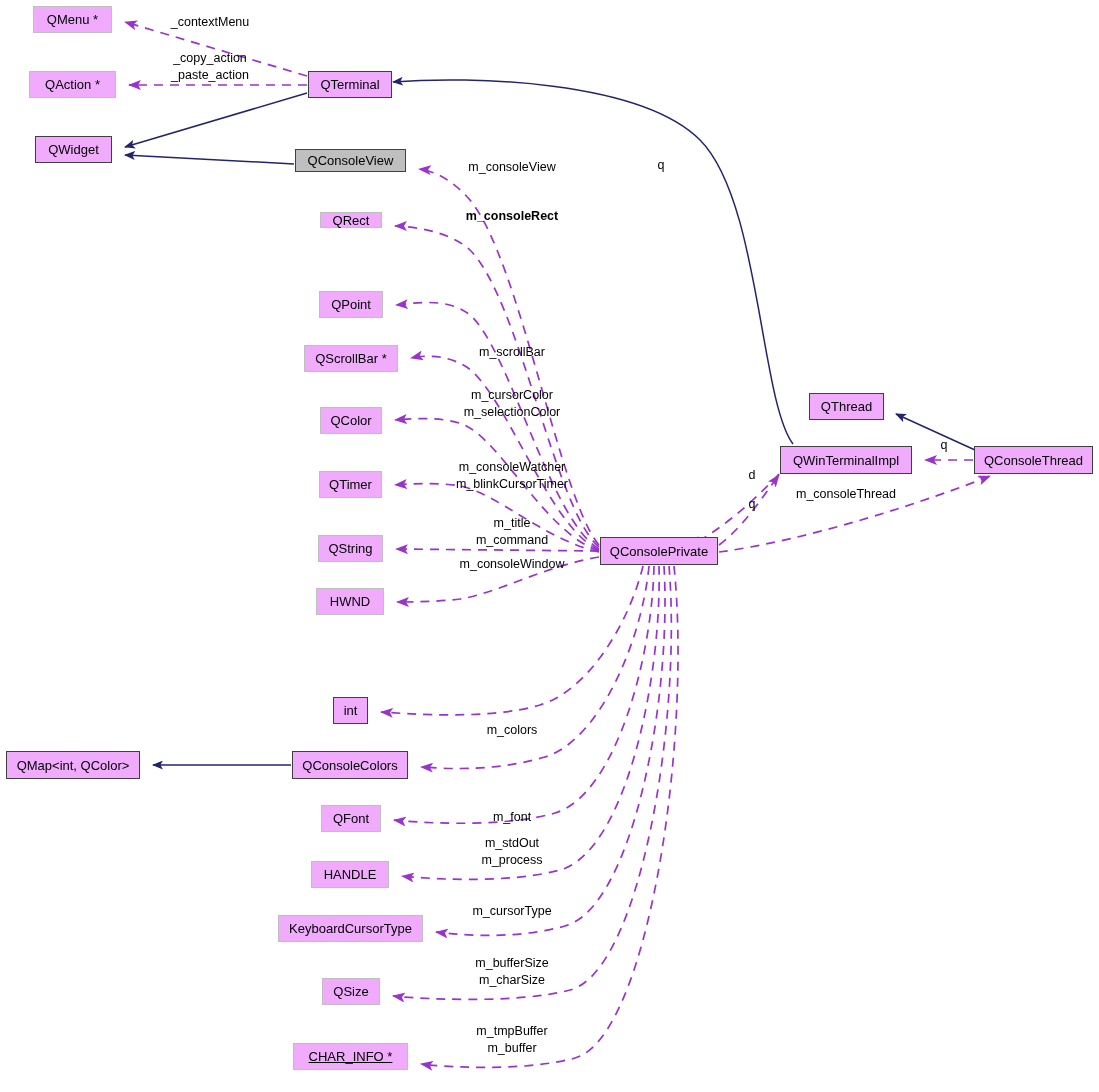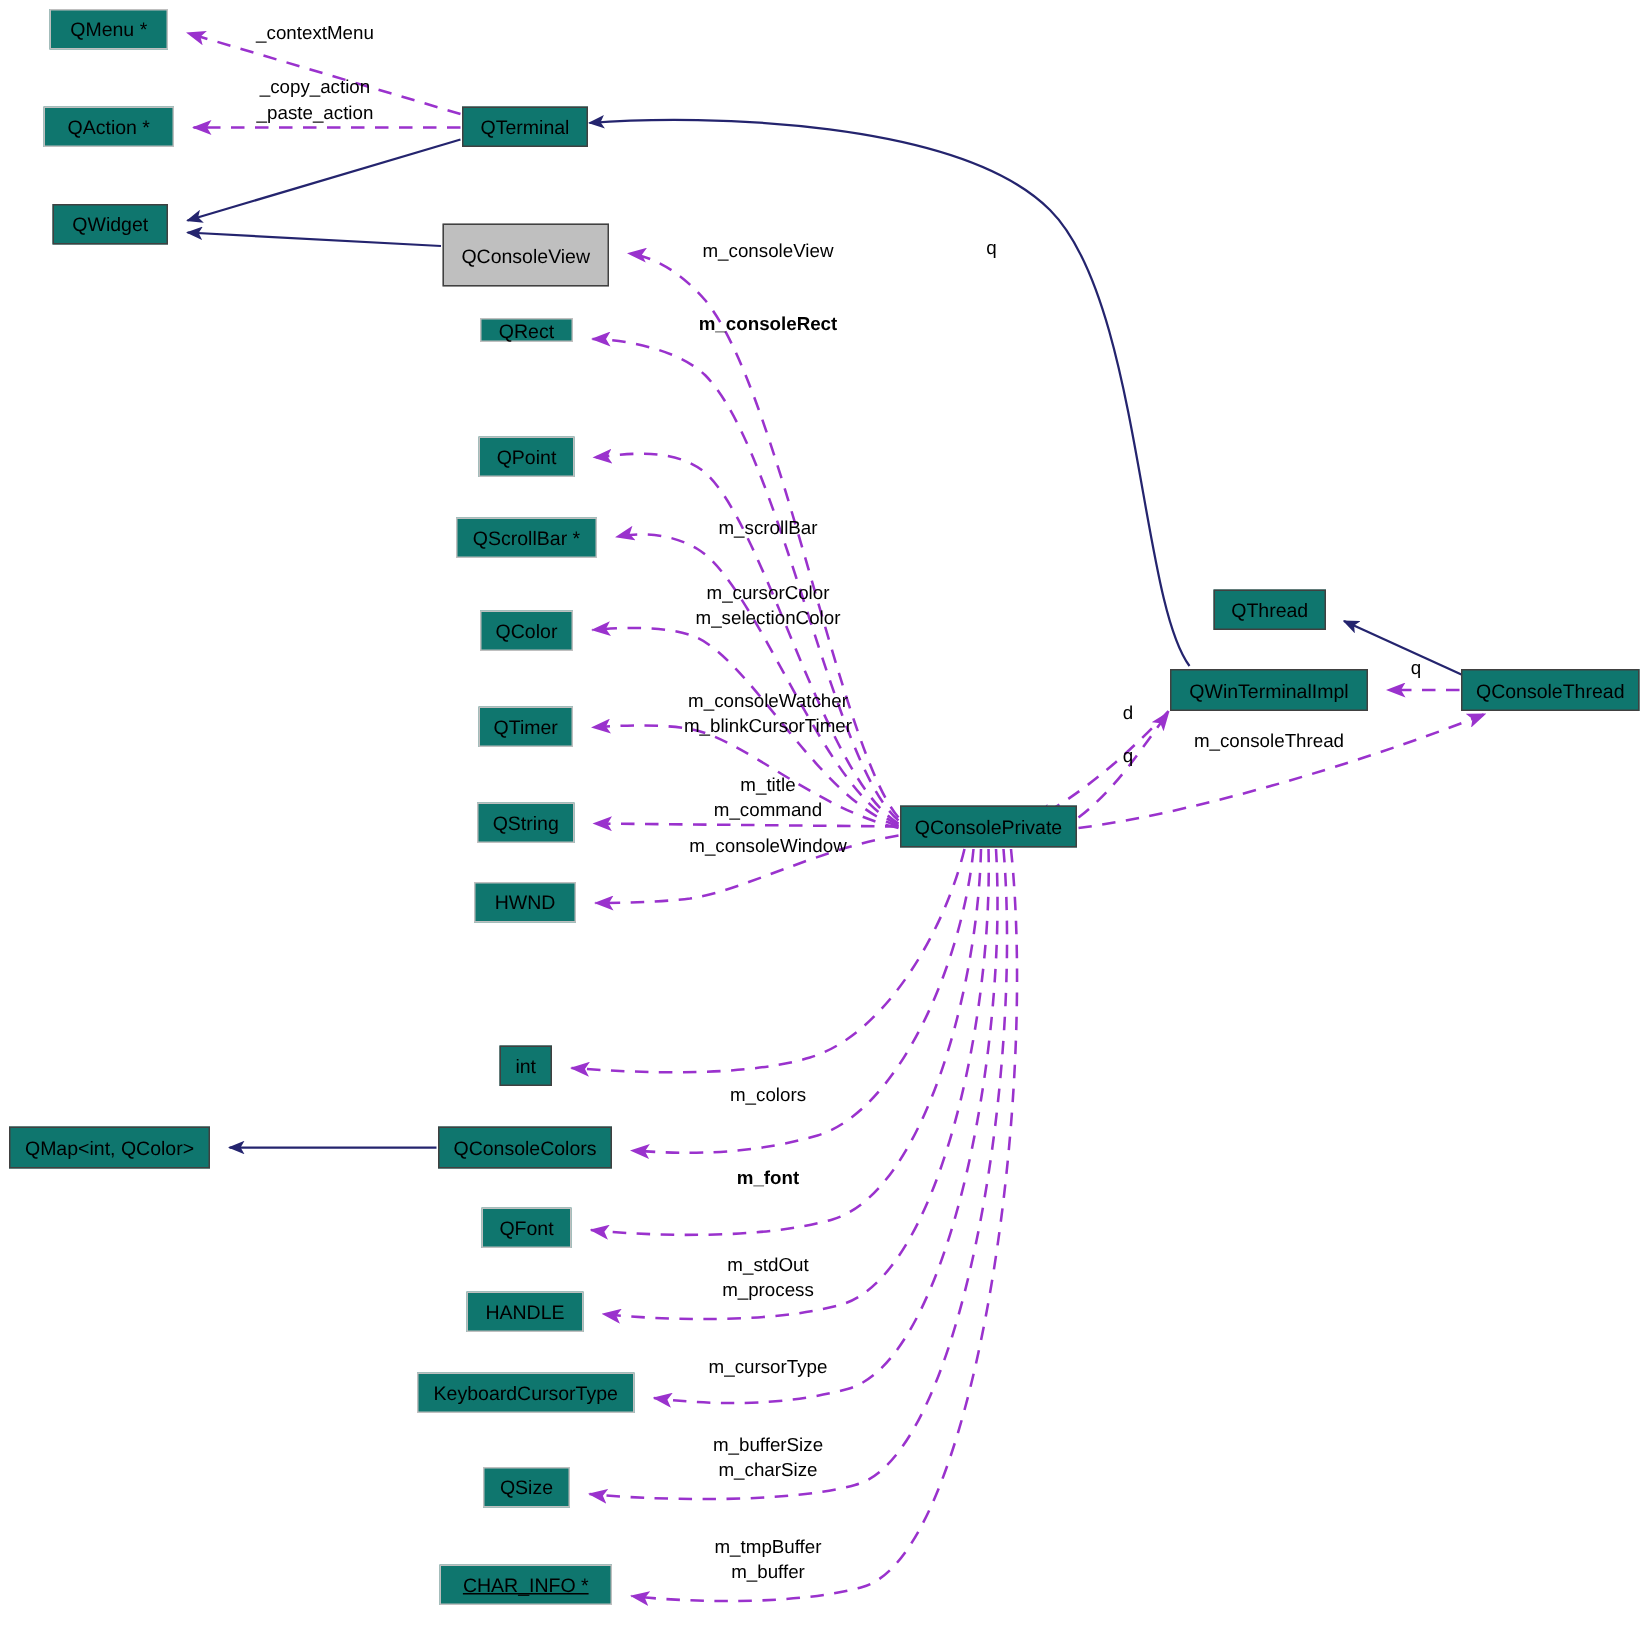--- a/index.html
+++ b/index.html
@@ -25,21 +25,21 @@
   .node-box {
     position: absolute;
     box-sizing: border-box;
     display: flex;
     align-items: center;
     justify-content: center;
     font-family: "Liberation Sans", sans-serif;
     font-size: 13px;
     color: #000000;
     white-space: nowrap;
-    background: #0f766e;
+    background: #f0abfc;
     border: 1px solid #bfbfbf;
     line-height: 1;
   }
   .node-box.documented {
     border: 1.6px solid #404040;
   }
   .node-box.focus {
     border: 1.6px solid #404040;
     background: #bfbfbf;
   }
@@ -109,21 +109,21 @@
   </div>
   <div class="node-box undocumented" style="left:29px; top:71px; width:87px; height:27px;">
     <span>QAction *</span>
   </div>
   <div class="node-box documented" style="left:308px; top:71px; width:84px; height:27px;">
     <span>QTerminal</span>
   </div>
   <div class="node-box documented" style="left:35px; top:136px; width:77px; height:27px;">
     <span>QWidget</span>
   </div>
-  <div class="node-box focus" style="left:295px; top:149px; width:111px; height:42px;">
+  <div class="node-box focus" style="left:295px; top:149px; width:111px; height:23px;">
     <span>QConsoleView</span>
   </div>
   <div class="node-box undocumented" style="left:320px; top:212px; width:62px; height:16px;">
     <span>QRect</span>
   </div>
   <div class="node-box undocumented" style="left:319px; top:291px; width:64px; height:27px;">
     <span>QPoint</span>
   </div>
   <div class="node-box undocumented" style="left:304px; top:345px; width:94px; height:27px;">
     <span>QScrollBar *</span>
@@ -184,21 +184,21 @@
   <div class="edge-label" style="left:512px; top:208px;font-weight:bold;">m_consoleRect</div>
   <div class="edge-label" style="left:512px; top:344px;">m_scrollBar</div>
   <div class="edge-label" style="left:512px; top:387px;">m_cursorColor
 m_selectionColor</div>
   <div class="edge-label" style="left:512px; top:459px;">m_consoleWatcher
 m_blinkCursorTimer</div>
   <div class="edge-label" style="left:512px; top:515px;">m_title
 m_command</div>
   <div class="edge-label" style="left:512px; top:556px;">m_consoleWindow</div>
   <div class="edge-label" style="left:512px; top:722px;">m_colors</div>
-  <div class="edge-label" style="left:512px; top:777px;font-weight:bold;">m_font</div>
+  <div class="edge-label" style="left:512px; top:809px;">m_font</div>
   <div class="edge-label" style="left:512px; top:835px;">m_stdOut
 m_process</div>
   <div class="edge-label" style="left:512px; top:903px;">m_cursorType</div>
   <div class="edge-label" style="left:512px; top:955px;">m_bufferSize
 m_charSize</div>
   <div class="edge-label" style="left:512px; top:1023px;">m_tmpBuffer
 m_buffer</div>
   <div class="edge-label" style="left:661px; top:157px;">q</div>
   <div class="edge-label" style="left:752px; top:467px;">d</div>
   <div class="edge-label" style="left:752px; top:496px;">q</div>

